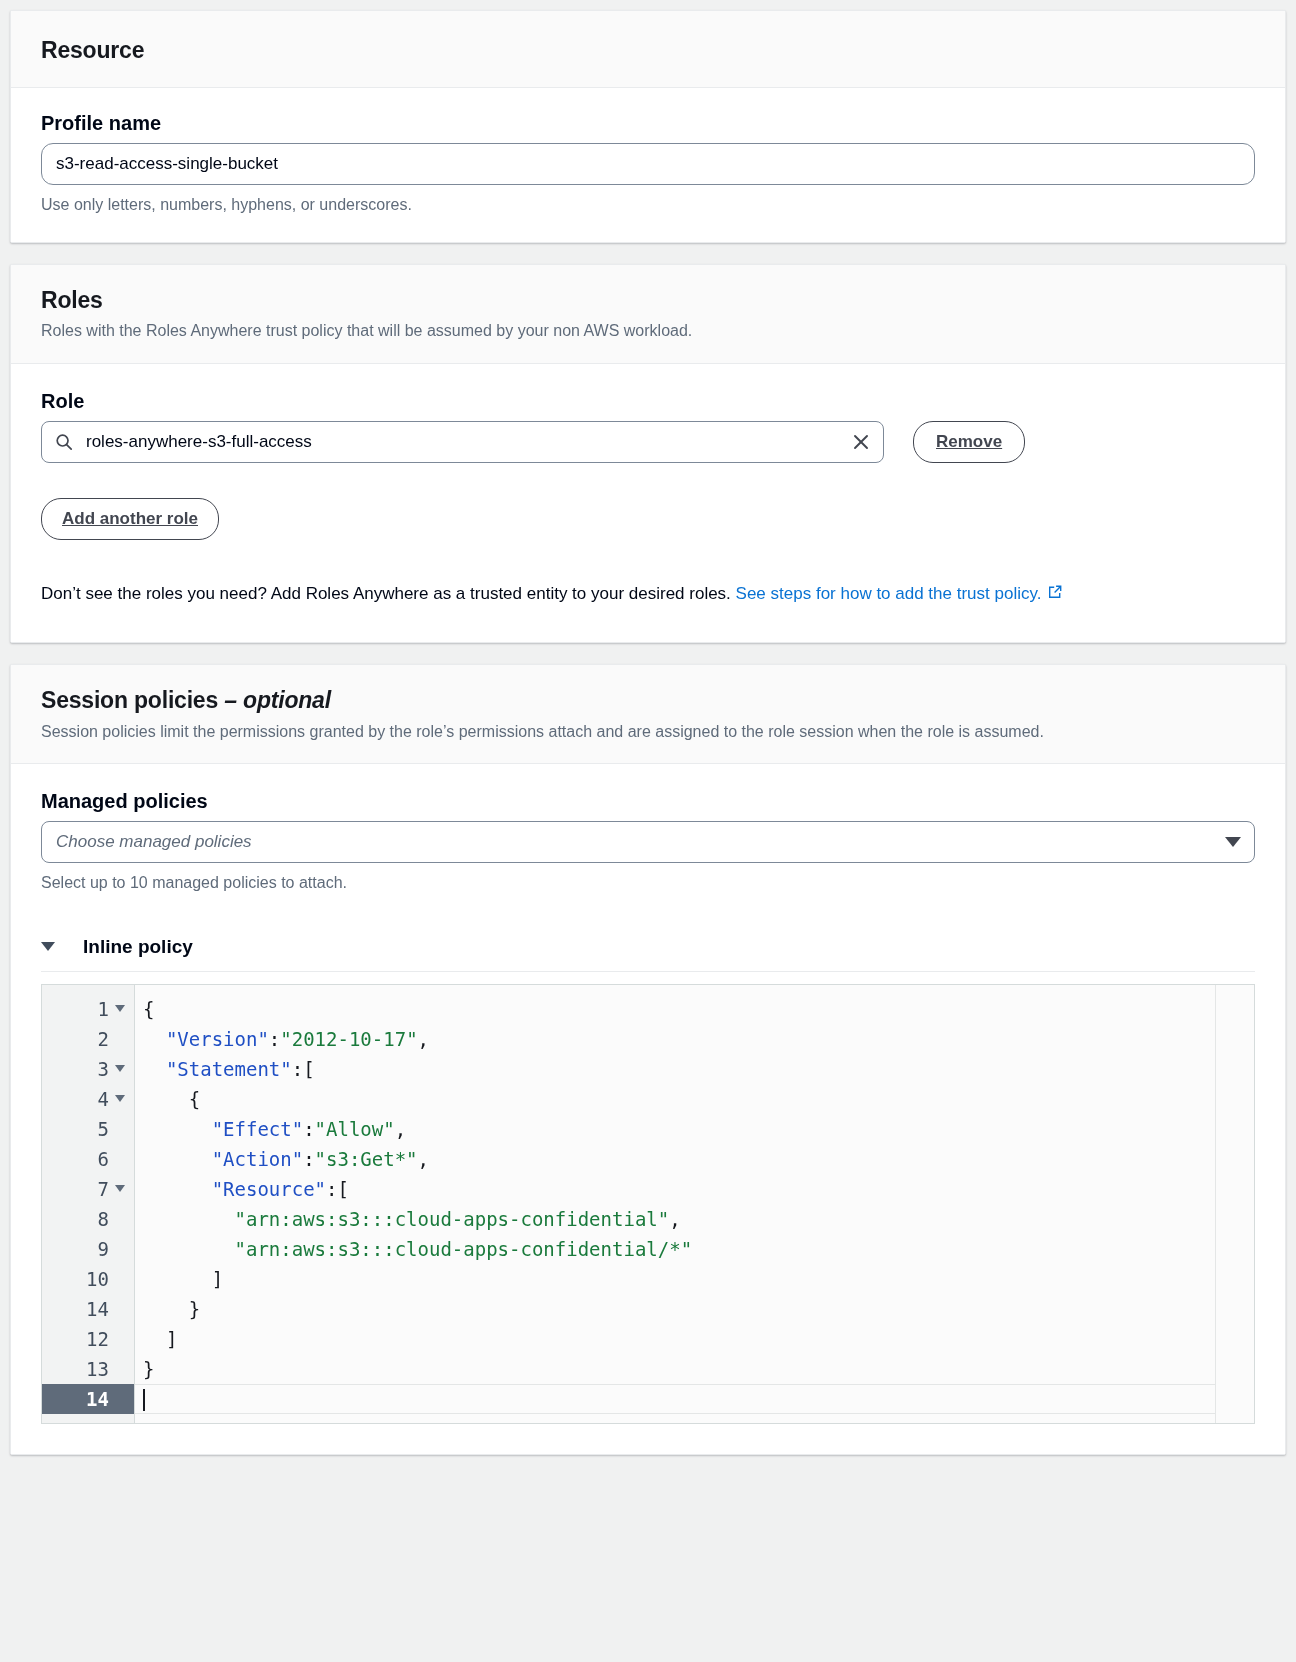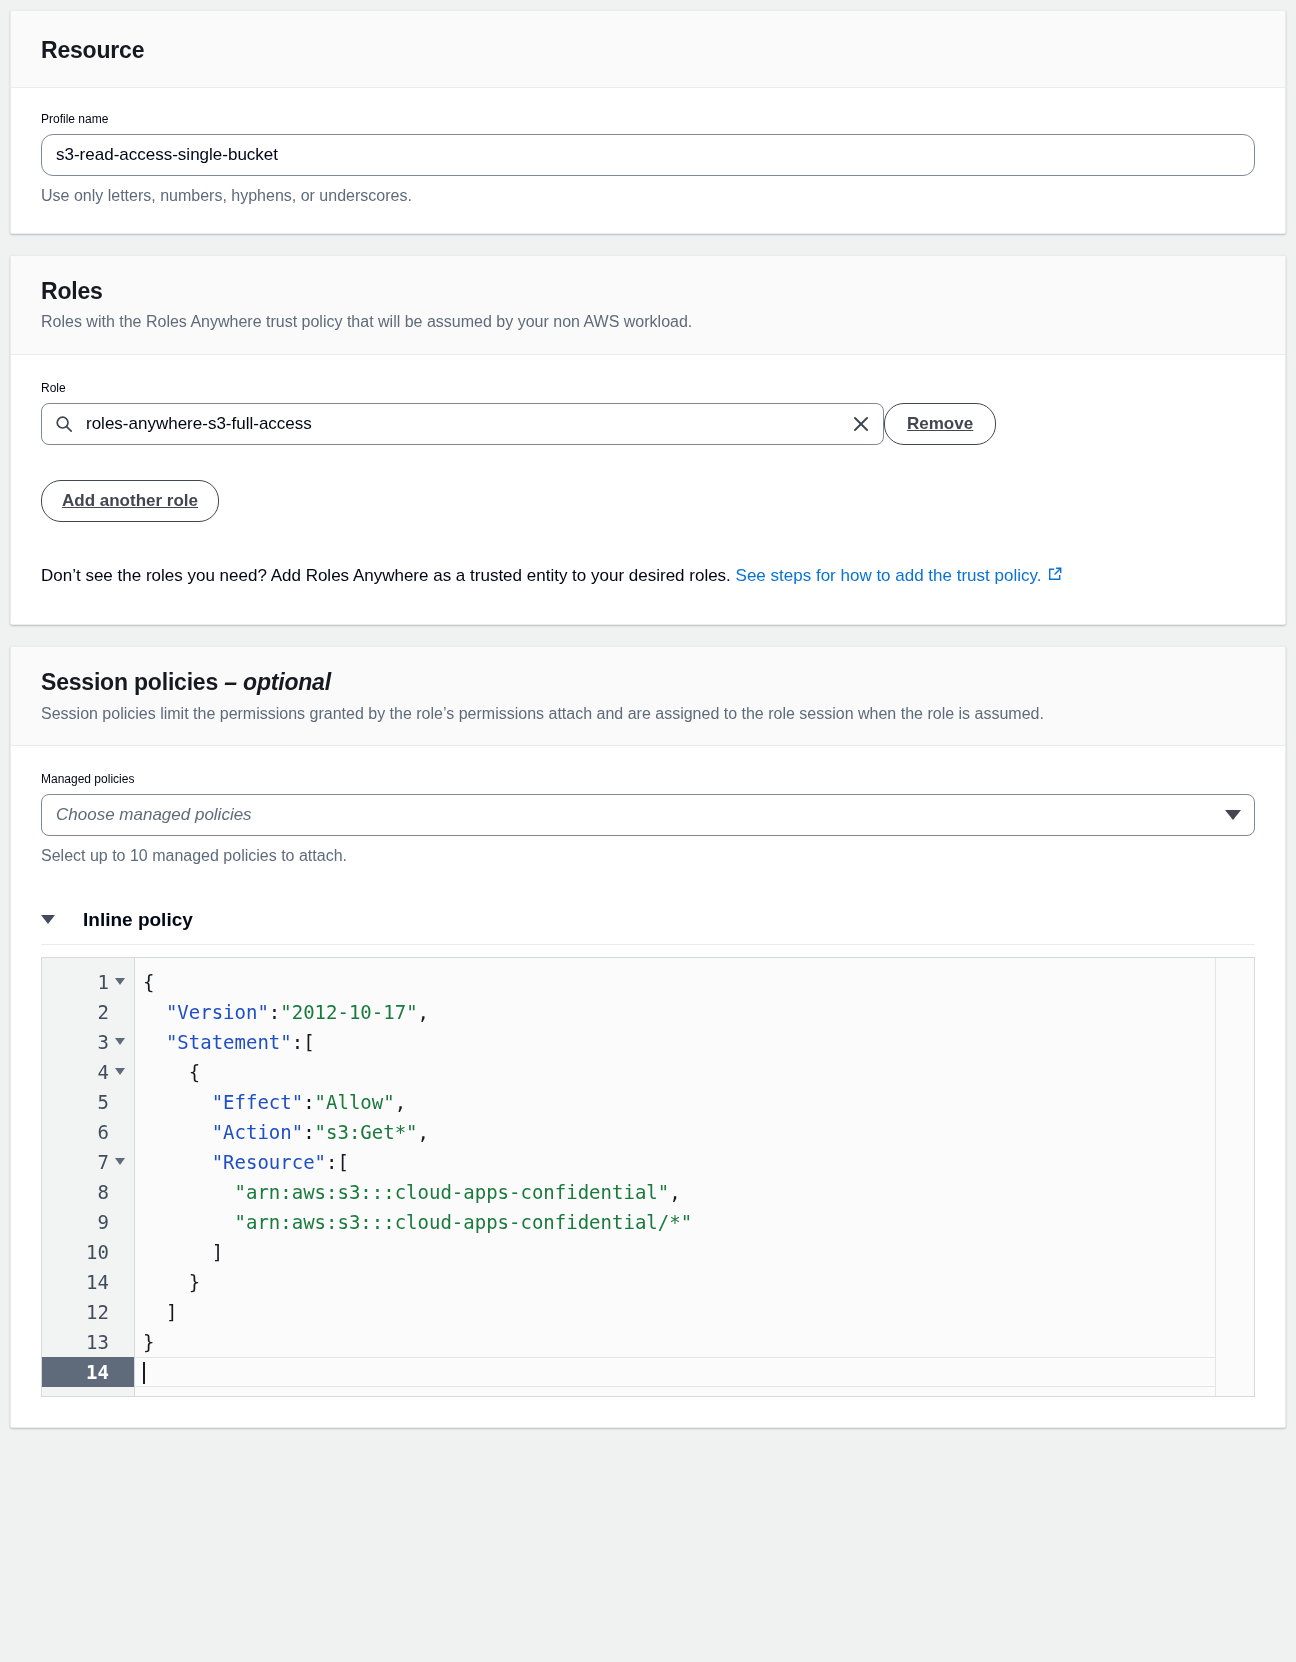--- a/index.html
+++ b/index.html
@@ -44,23 +44,23 @@
     line-height: 1.4;
   }
   .card-body { padding: 26px 30px 30px 30px; background: #ffffff; }
 
   
   .card-profile .card-header { padding: 26px 30px 24px 30px; }
   .card-profile .card-body { padding: 24px 30px 26px 30px; }
 
   
   .field-label {
-    font-size: 12px;
+    font-size: 20px;
     color: #000716;
-    font-weight: normal;
+    font-weight: bold;
     margin-bottom: 8px;
     display: block;
   }
   .text-input {
     width: 100%;
     height: 42px;
     border: 1px solid #7d8998;
     border-radius: 12px;
     background: #ffffff;
     font-size: 17px;
@@ -70,21 +70,21 @@
     outline: none;
   }
   .hint {
     margin-top: 9px;
     font-size: 16px;
     color: #5f6b7a;
     line-height: 1.35;
   }
 
   
-  .role-row { display: flex; align-items: center; }
+  .role-row { display: flex; align-items: center; gap: 29px; }
   .search-wrap {
     position: relative;
     width: 843px;
     height: 42px;
   }
   .search-wrap .si {
     position: absolute;
     left: 14px; top: 50%;
     transform: translateY(-50%);
     width: 18px; height: 18px;

